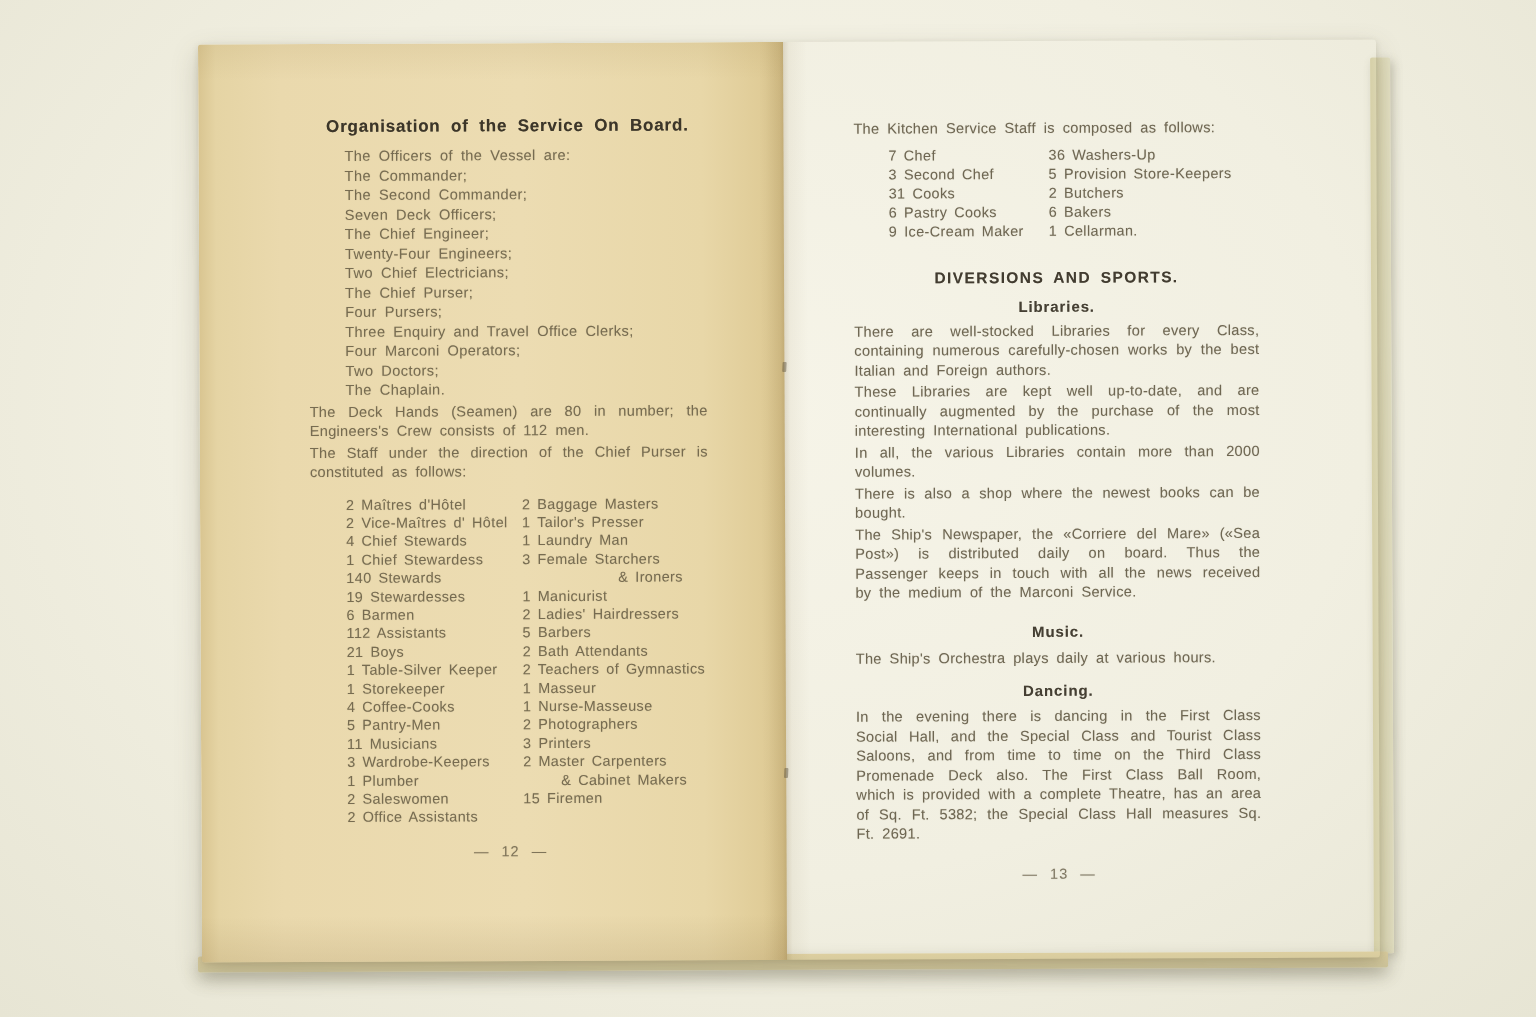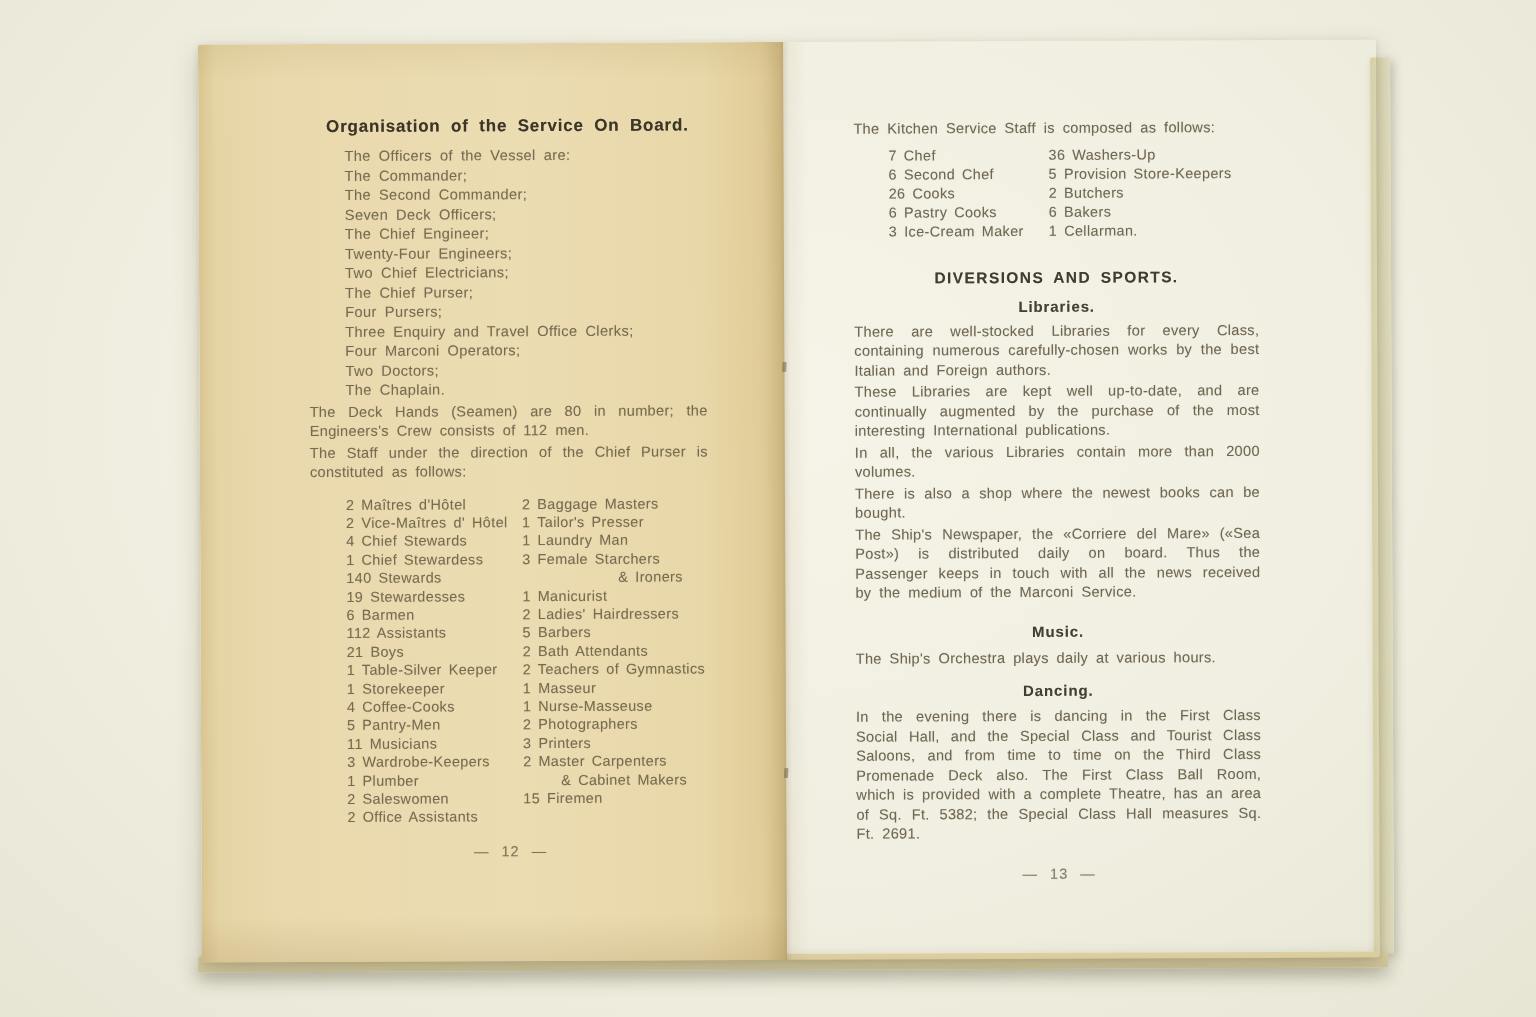--- a/index.html
+++ b/index.html
@@ -221,33 +221,33 @@
     <div class="page page-right">
       <div class="inner-right">
         <p class="para nj ink2" style="margin-top:0;">The Kitchen Service Staff is composed as follows:</p>
 
         <div class="staff-table kitchen ink2">
           <div class="row">
               <span class="c1">7 Chef</span>
               <span class="c2">36 Washers-Up</span>
             </div>
           <div class="row">
-              <span class="c1">6 Second Chef</span>
+              <span class="c1">3 Second Chef</span>
               <span class="c2">5 Provision Store-Keepers</span>
             </div>
           <div class="row">
-              <span class="c1">26 Cooks</span>
+              <span class="c1">31 Cooks</span>
               <span class="c2">2 Butchers</span>
             </div>
           <div class="row">
               <span class="c1">6 Pastry Cooks</span>
               <span class="c2">6 Bakers</span>
             </div>
           <div class="row">
-              <span class="c1">3 Ice-Cream Maker</span>
+              <span class="c1">9 Ice-Cream Maker</span>
               <span class="c2">1 Cellarman.</span>
             </div>
         </div>
 
         <div class="h2">DIVERSIONS AND SPORTS.</div>
         <div class="h3">Libraries.</div>
 
         <p class="para after-h ink2">There are well-stocked Libraries for every Class, containing numerous carefully-chosen works by the best Italian and Foreign authors.</p>
         <p class="para ink2">These Libraries are kept well up-to-date, and are continually augmented by the purchase of the most interesting International publications.</p>
         <p class="para ink2">In all, the various Libraries contain more than 2000 volumes.</p>

